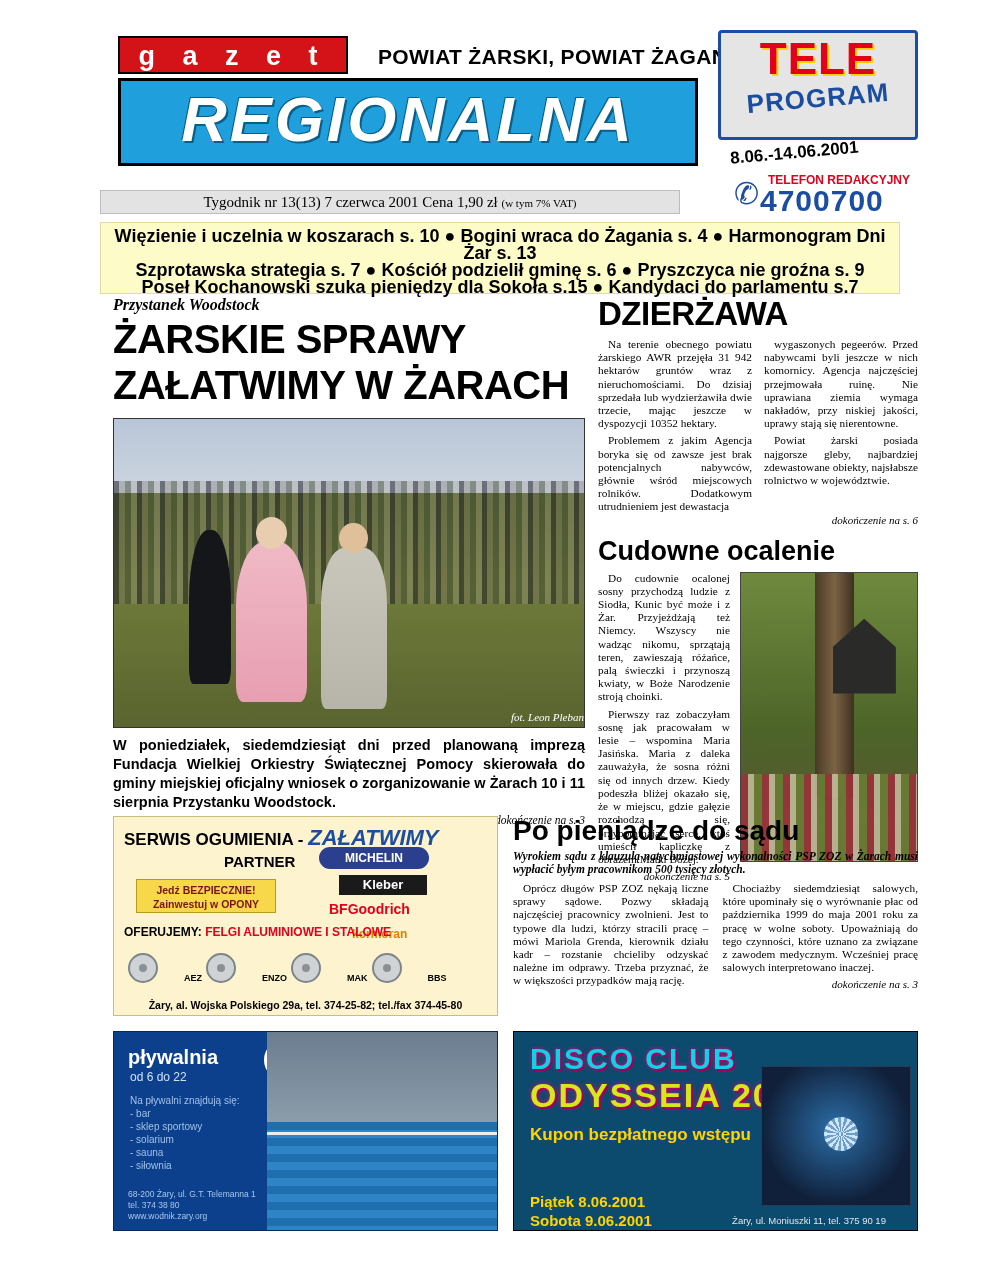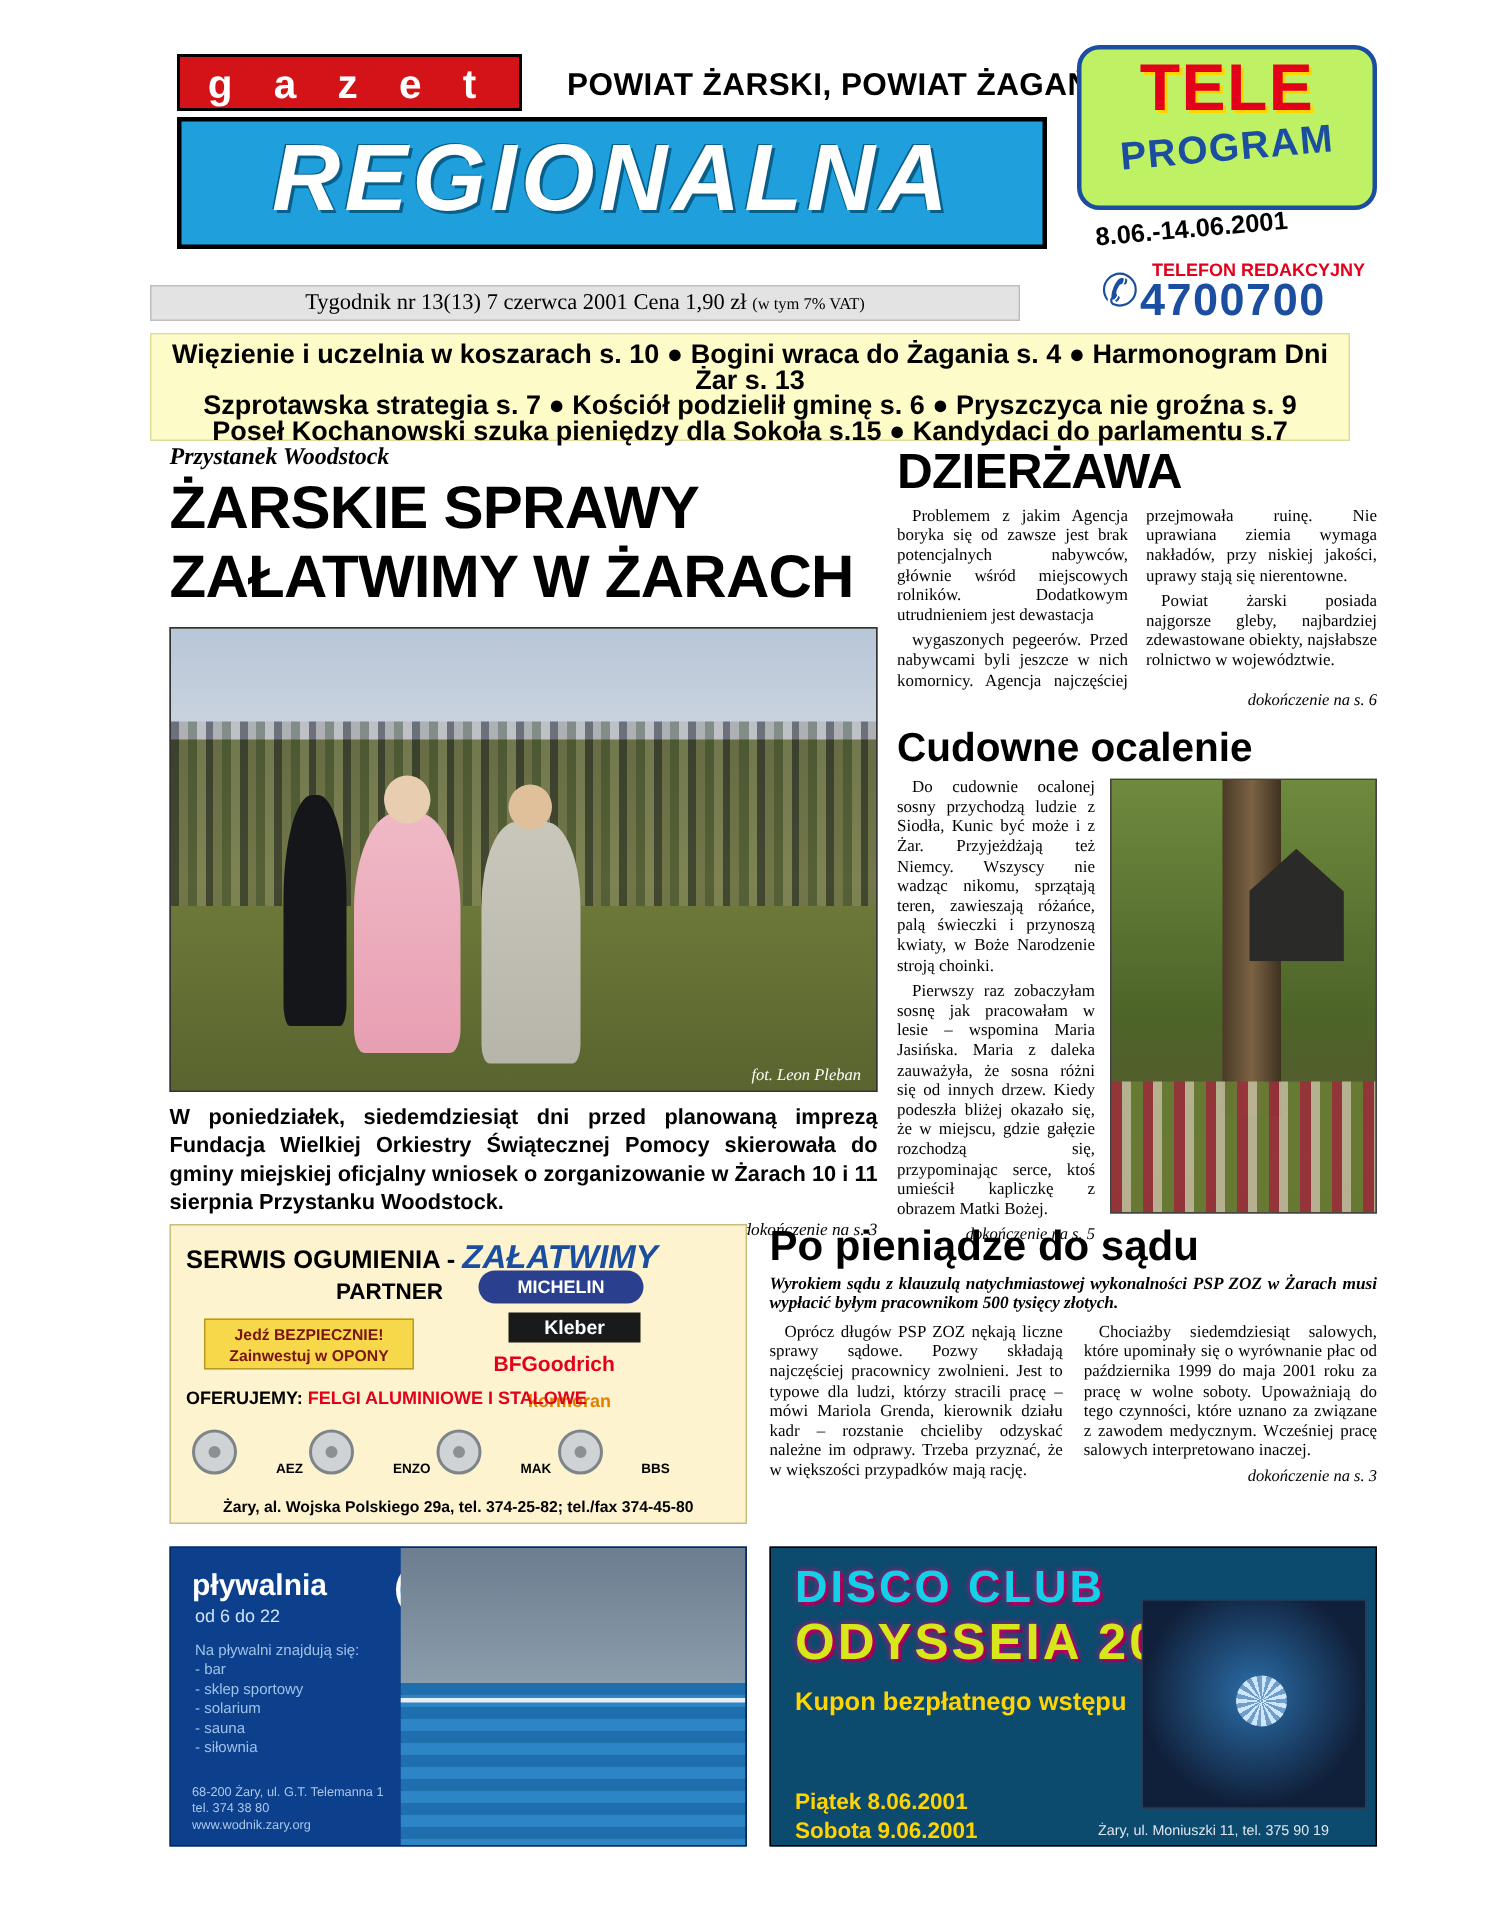--- a/index.html
+++ b/index.html
@@ -33,21 +33,21 @@
   }
   .regionalna-text {
     position:absolute; left:0; top:0; width:100%; height:100%;
     color:#fff; font-family:"Liberation Sans", sans-serif; font-weight:bold;
     font-size:63px; letter-spacing:3px; text-align:center; line-height:76px;
     text-shadow: 2px 2px 0 #0a5f8a, -1px -1px 0 #0a5f8a;
   }
   
   .tele-badge {
     position:absolute; left:700px; top:30px; width:200px; height:110px;
-    background:#bef264; border:3px solid #1b4ea0; border-radius:15px;
+    background:#e5e5e5; border:3px solid #1b4ea0; border-radius:4px;
   }
   .tele-word {
     position:absolute; left:0; top:4px; width:100%; text-align:center;
     color:#e2001a; font-family:"Liberation Sans", sans-serif; font-weight:bold;
     font-size:44px; letter-spacing:1px; line-height:44px;
     text-shadow:2px 2px 0 #ffd400;
   }
   .program-word {
     position:absolute; left:0; top:50px; width:100%; text-align:center;
     color:#1b4ea0; font-family:"Liberation Sans", sans-serif; font-weight:bold;
@@ -137,21 +137,21 @@
   }
   .photo .woman-grey:after {
     content:""; position:absolute; left:28%; top:-16%; width:44%; height:19%;
     background:#e0c09a; border-radius:50%;
   }
   .photo .dark-figure {
     position:absolute; left:16%; top:36%; width:9%; height:50%;
     background:#15161a; border-radius:45% 45% 10% 10%;
   }
   .photo-credit {
-    position:absolute; right:10px; bottom:4px;
+    position:absolute; right:0; bottom:4px;
     font-family:"Liberation Serif", serif; font-style:italic; font-size:11px;
     color:#fff;
   }
   .lead-text {
     margin-top:8px; font-family:"Liberation Sans", sans-serif; font-weight:bold;
     font-size:14.5px; line-height:19px; text-align:justify;
   }
   .cont-note {
     font-family:"Liberation Serif", serif; font-style:italic; font-size:11.5px;
     text-align:right; margin-top:2px;
@@ -414,20 +414,21 @@
         <div class="woman-grey"></div>
         <div class="photo-credit">fot. Leon Pleban</div>
       </div>
       <div class="lead-text">W poniedziałek, siedemdziesiąt dni przed planowaną imprezą Fundacja Wielkiej Orkiestry Świątecznej Pomocy skierowała do gminy miejskiej oficjalny wniosek o zorganizowanie w Żarach 10 i 11 sierpnia Przystanku Woodstock.</div>
       <div class="cont-note">dokończenie na s. 3</div>
     </div>
 
     <div class="col-right">
       <div class="headline-r">DZIERŻAWA</div>
       <div class="two-col">
+        <p>Na terenie obecnego powiatu żarskiego AWR przejęła 31 942 hektarów gruntów wraz z nieruchomościami. Do dzisiaj sprzedała lub wydzierżawiła dwie trzecie, mając jeszcze w dyspozycji 10352 hektary.</p>
         <p>Problemem z jakim Agencja boryka się od zawsze jest brak potencjalnych nabywców, głównie wśród miejscowych rolników. Dodatkowym utrudnieniem jest dewastacja</p>
         <p>wygaszonych pegeerów. Przed nabywcami byli jeszcze w nich komornicy. Agencja najczęściej przejmowała ruinę. Nie uprawiana ziemia wymaga nakładów, przy niskiej jakości, uprawy stają się nierentowne.</p>
         <p>Powiat żarski posiada najgorsze gleby, najbardziej zdewastowane obiekty, najsłabsze rolnictwo w województwie.</p>
       </div>
       <div class="cont-note-r">dokończenie na s. 6</div>
 
       <div class="headline-r2">Cudowne ocalenie</div>
       <div style="overflow:hidden;">
         <div class="tree-photo">
           <div class="bg"></div>

